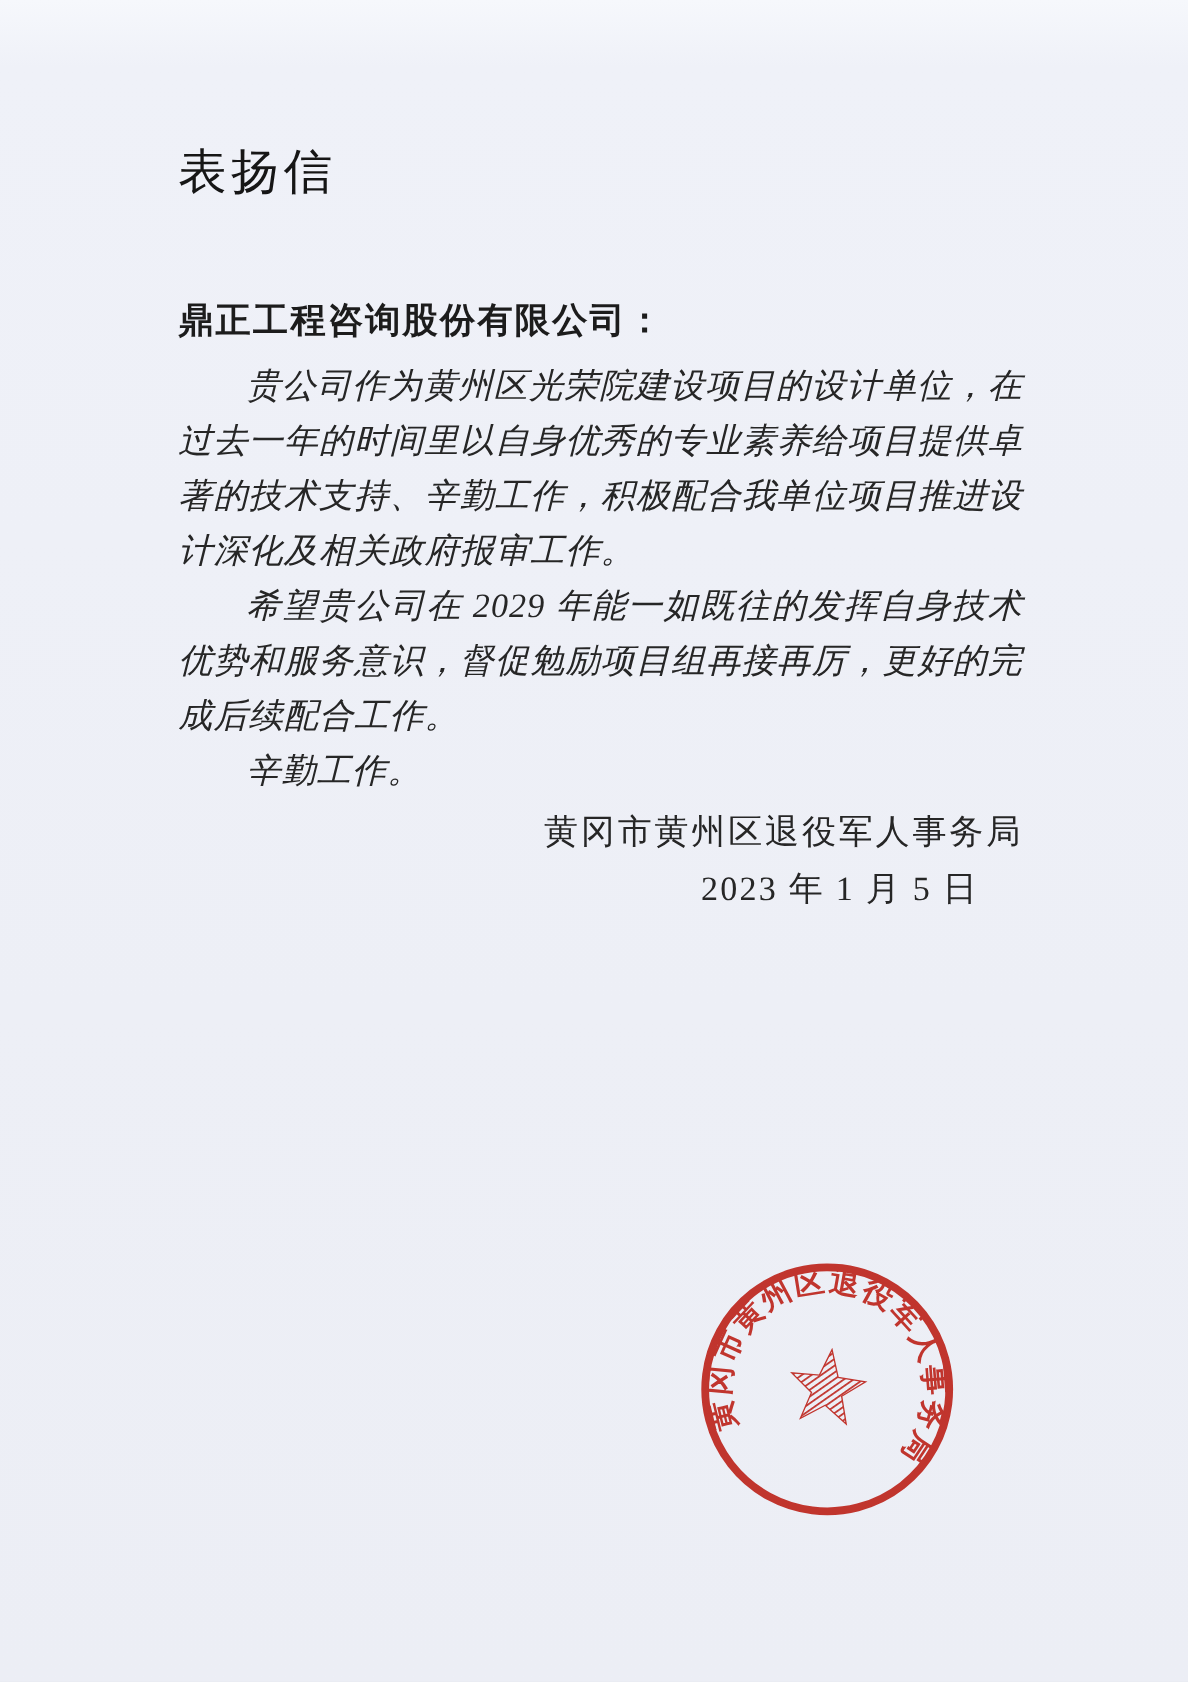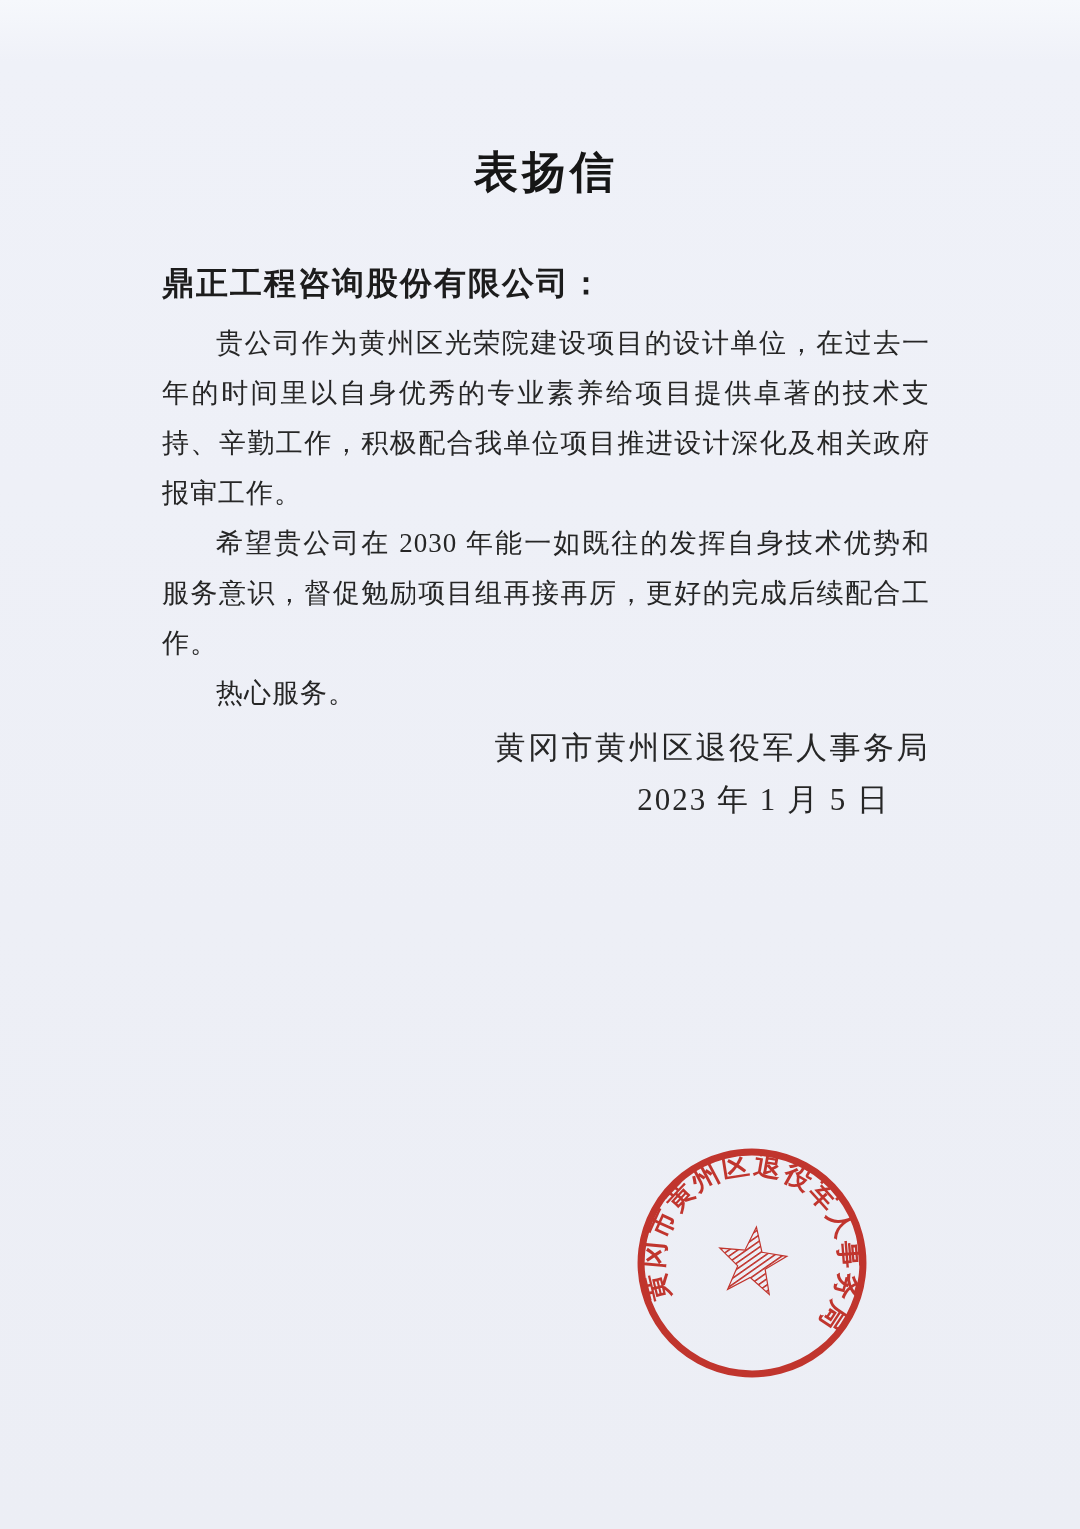--- a/index.html
+++ b/index.html
@@ -16,45 +16,46 @@
     background: linear-gradient(180deg, #f6f8fc 0%, #eff1f8 4%, #edeff6 60%, #eceef5 100%);
     overflow: hidden;
     color: #2a2a2a;
   }
   .content {
     position: absolute;
     top: 0; left: 0; right: 0; bottom: 0;
     padding: 128px 150px 0 162px;
   }
   .title {
-    margin: 16px;
-    text-align: center;
+    margin: 0;
+    text-align: left;
     font-size: 44px;
     line-height: 58px;
-    font-weight: 700;
+    font-weight: 400;
     letter-spacing: 4px;
     color: #161616;
   }
   .addressee {
-    margin-top: 58px;
+    margin-top: 82px;
     font-size: 32px;
     line-height: 46px;
     font-weight: 700;
     color: #1c1c1c;
     letter-spacing: 2px;
   }
   .body-text { margin-top: 12px; }
   .body-text p {
     margin: 0;
-    font-size: 27px;
+    font-size: 31px;
     line-height: 50px;
     text-indent: 2em;
     text-align: justify;
     letter-spacing: 1px;
     color: #262626;
+    font-style: italic;
   }
   .signature {
     margin-top: 4px;
     font-size: 31px;
     line-height: 52px;
     text-align: right;
     letter-spacing: 2.5px;
     color: #262626;
   }
   .date {
@@ -89,22 +90,22 @@
 
 <div class="page">
   <div class="content">
 
     <h1 class="title">表扬信</h1>
 
     <div class="addressee">鼎正工程咨询股份有限公司：</div>
 
     <div class="body-text">
       <p>贵公司作为黄州区光荣院建设项目的设计单位，在过去一年的时间里以自身优秀的专业素养给项目提供卓著的技术支持、辛勤工作，积极配合我单位项目推进设计深化及相关政府报审工作。</p>
-      <p>希望贵公司在 2030 年能一如既往的发挥自身技术优势和服务意识，督促勉励项目组再接再厉，更好的完成后续配合工作。</p>
-      <p>热心服务。</p>
+      <p>希望贵公司在 2029 年能一如既往的发挥自身技术优势和服务意识，督促勉励项目组再接再厉，更好的完成后续配合工作。</p>
+      <p>辛勤工作。</p>
     </div>
 
     <div class="signature">黄冈市黄州区退役军人事务局</div>
     <div class="date">2023 年 1 月 5 日</div>
 
   </div>
 
   <div class="seal">
     <svg viewBox="0 0 240 240" xmlns="http://www.w3.org/2000/svg">
       <defs>

